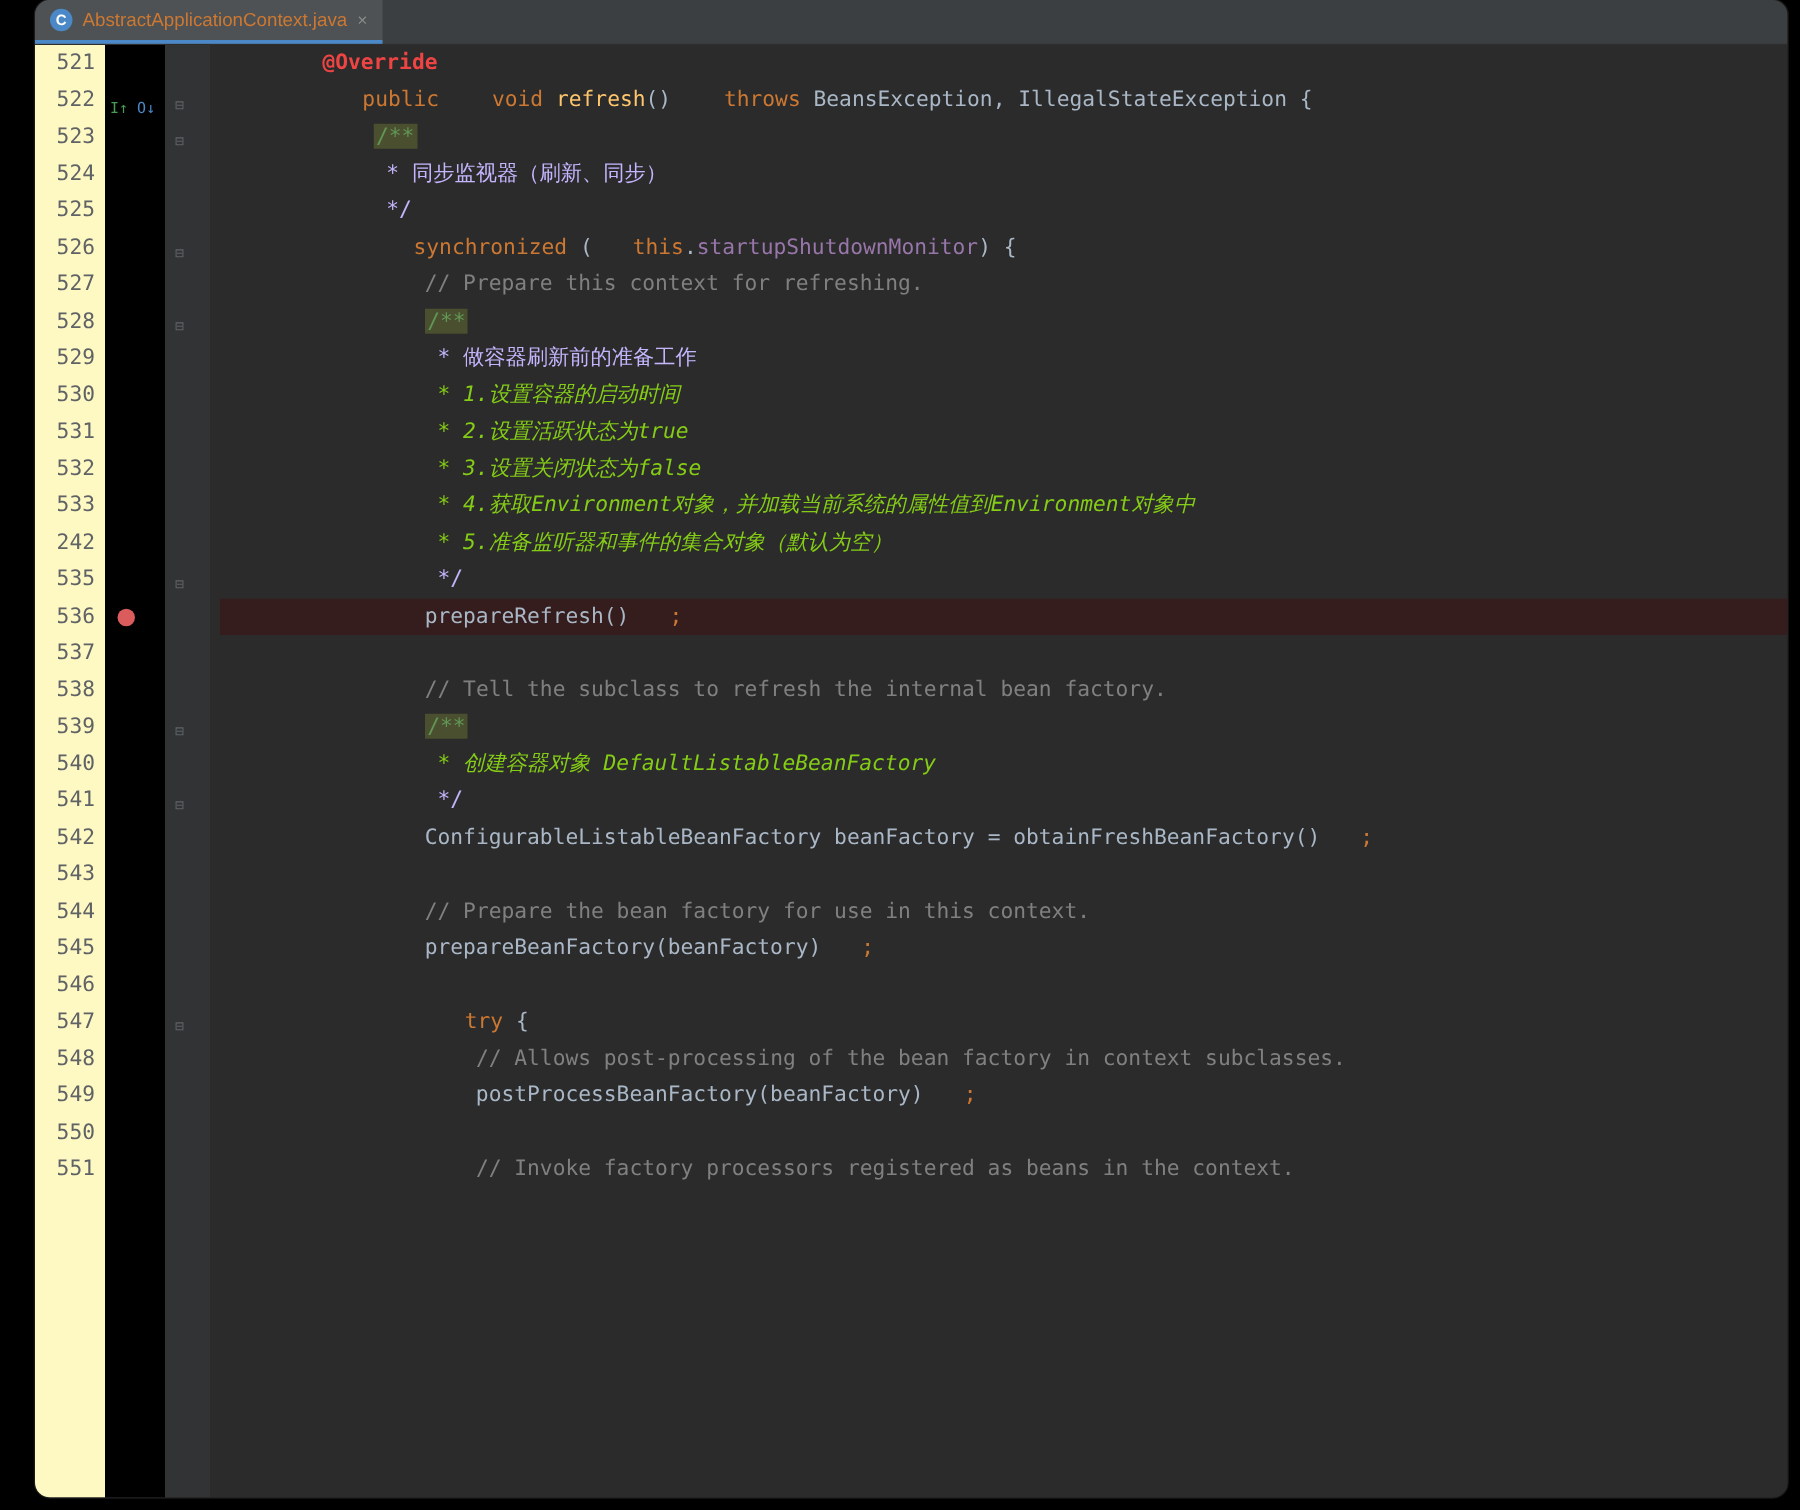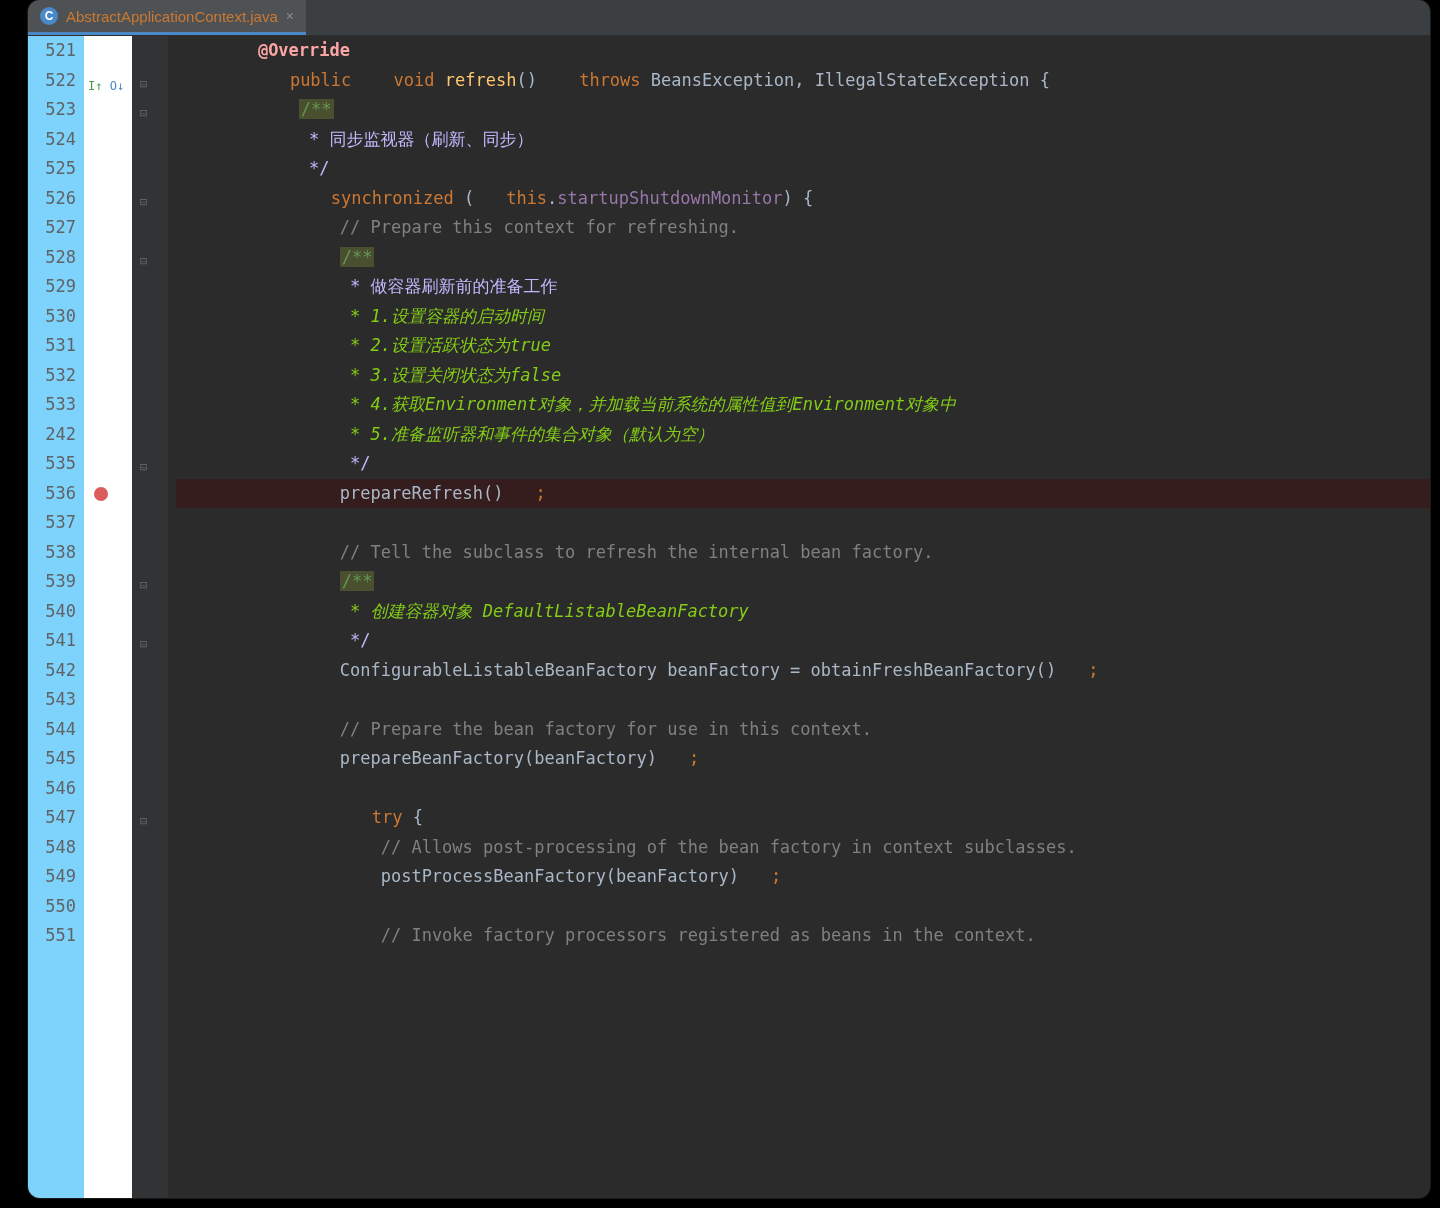--- a/index.html
+++ b/index.html
@@ -22,33 +22,33 @@
   .tab .cicon {
     width:18px; height:18px; border-radius:50%;
     background:#4A88C7; color:#fff; font-weight:bold; font-size:12px;
     display:flex; align-items:center; justify-content:center;
   }
   .tab .close { color:#8a8a8a; font-size:14px; cursor:pointer; }
   .editor {
     position:absolute; top:36px; left:0; right:0; bottom:0;
     display:flex; font-size:17px; line-height:29.5px;
   }
-  .gutter1 { width:56px; background:#7dd3fc; color:#606366; text-align:right; padding-right:8px; }
-  .gutter2 { width:48px; background:#ffffff; position:relative; }
+  .gutter1 { width:56px; background:#fef9c3; color:#606366; text-align:right; padding-right:8px; }
+  .gutter2 { width:48px; background:#000000; position:relative; }
   .gutter3 { width:36px; background:#313335; position:relative; }
   .gutter3 .fold { position:absolute; left:8px; color:#606366; font-size:12px; }
   .gutter2 .bp {
     position:absolute; width:14px; height:14px; background:#DB5C5C; border-radius:50%; left:10px;
   }
   .gutter2 .ov { position:absolute; left:4px; font-size:12px; }
   .code { flex:1; background:#2B2B2B; color:#A9B7C6; white-space:pre; padding-left:8px; }
   .code .row { height:29.5px; }
   .code .row.bpline { background:rgba(60,20,20,0.6); }
   .kw  { color:#CC7832;margin-left:32px; }
-  .ann { color:#fca5a5; font-weight:bold; }
+  .ann { color:#ef4444; font-weight:bold; }
   .mname { color:#FFC66D; font-weight:normal; }
   .type { color:#A9B7C6; }
   .field { color:#9876AA;text-align:right; }
   .cmt  { color:#808080; }
   .doc  { color:#84cc16; font-style:italic; }
   .docblock { color:#c4b5fd; }
   .docmark { background:#4a4f2f; color:#629755; padding:0 2px; }
   .punc { color:#A9B7C6; }
 </style>
 </head>

